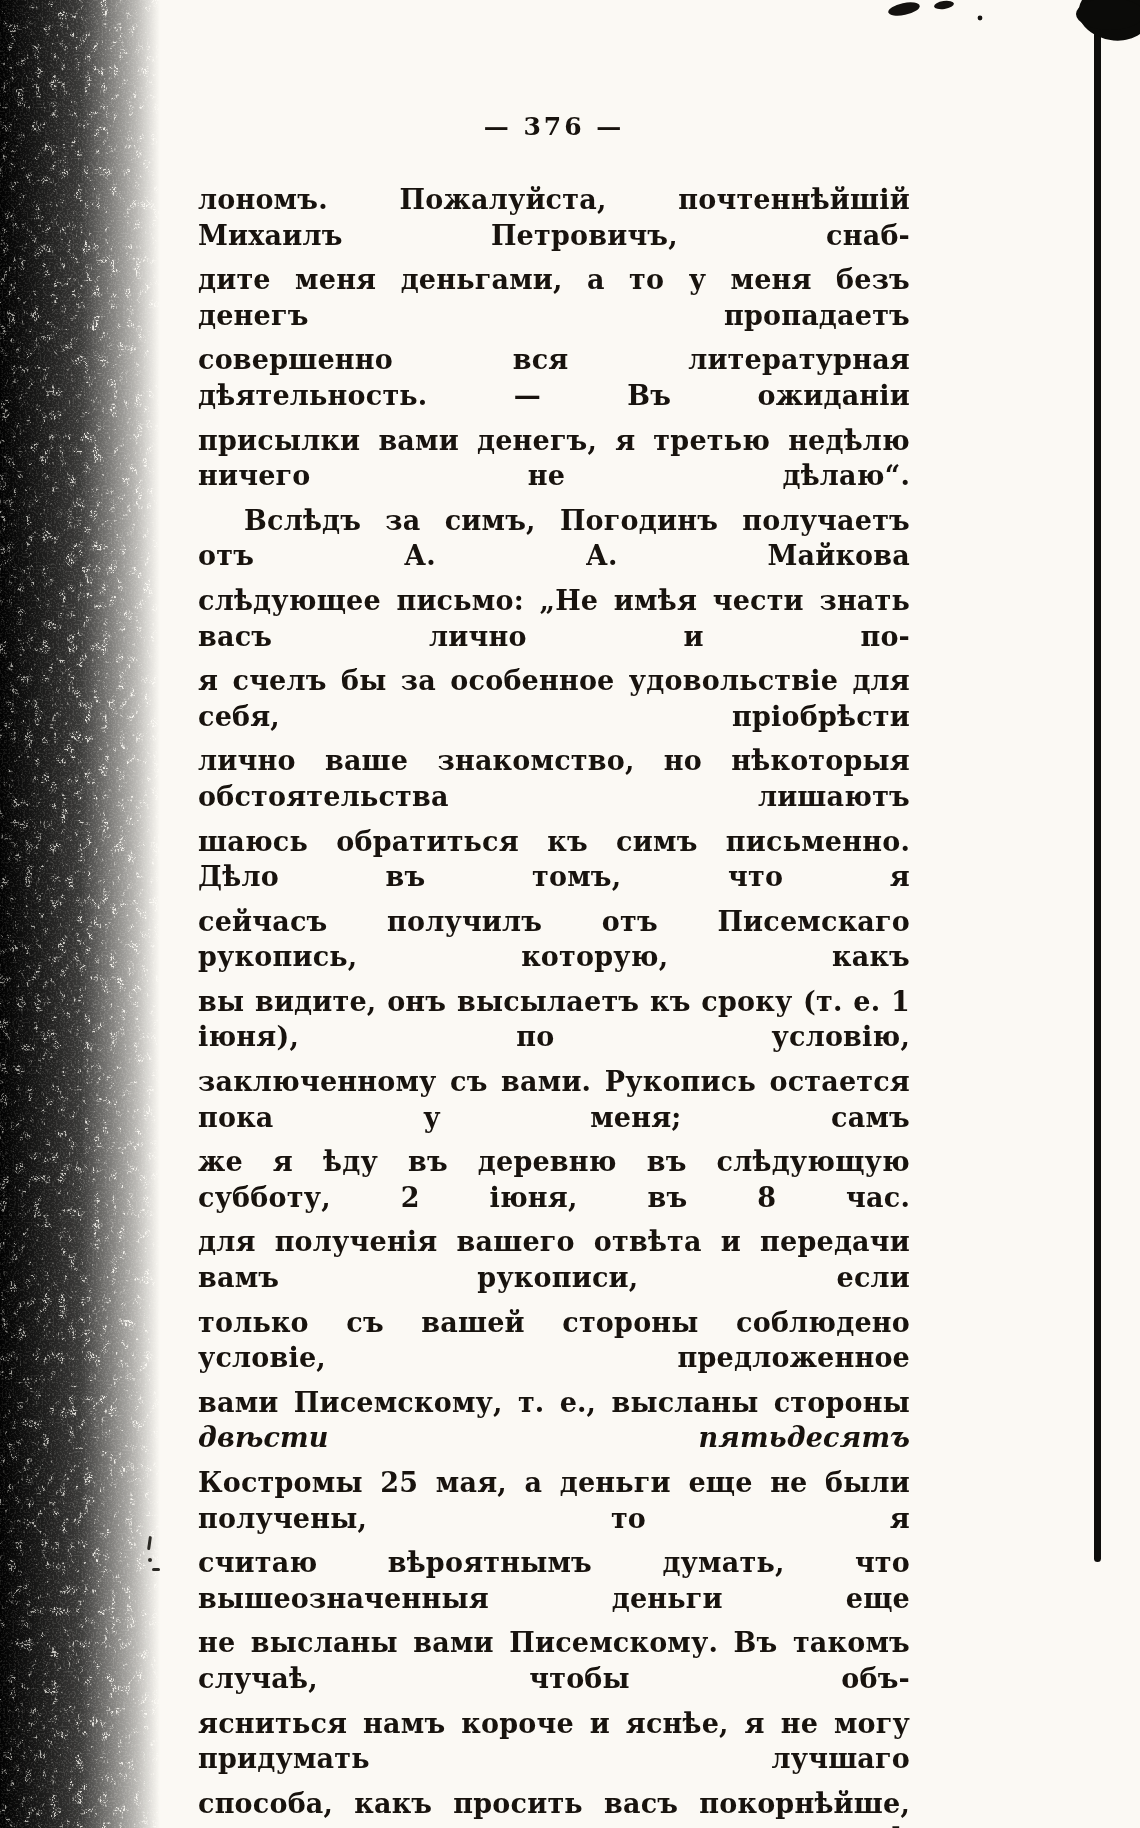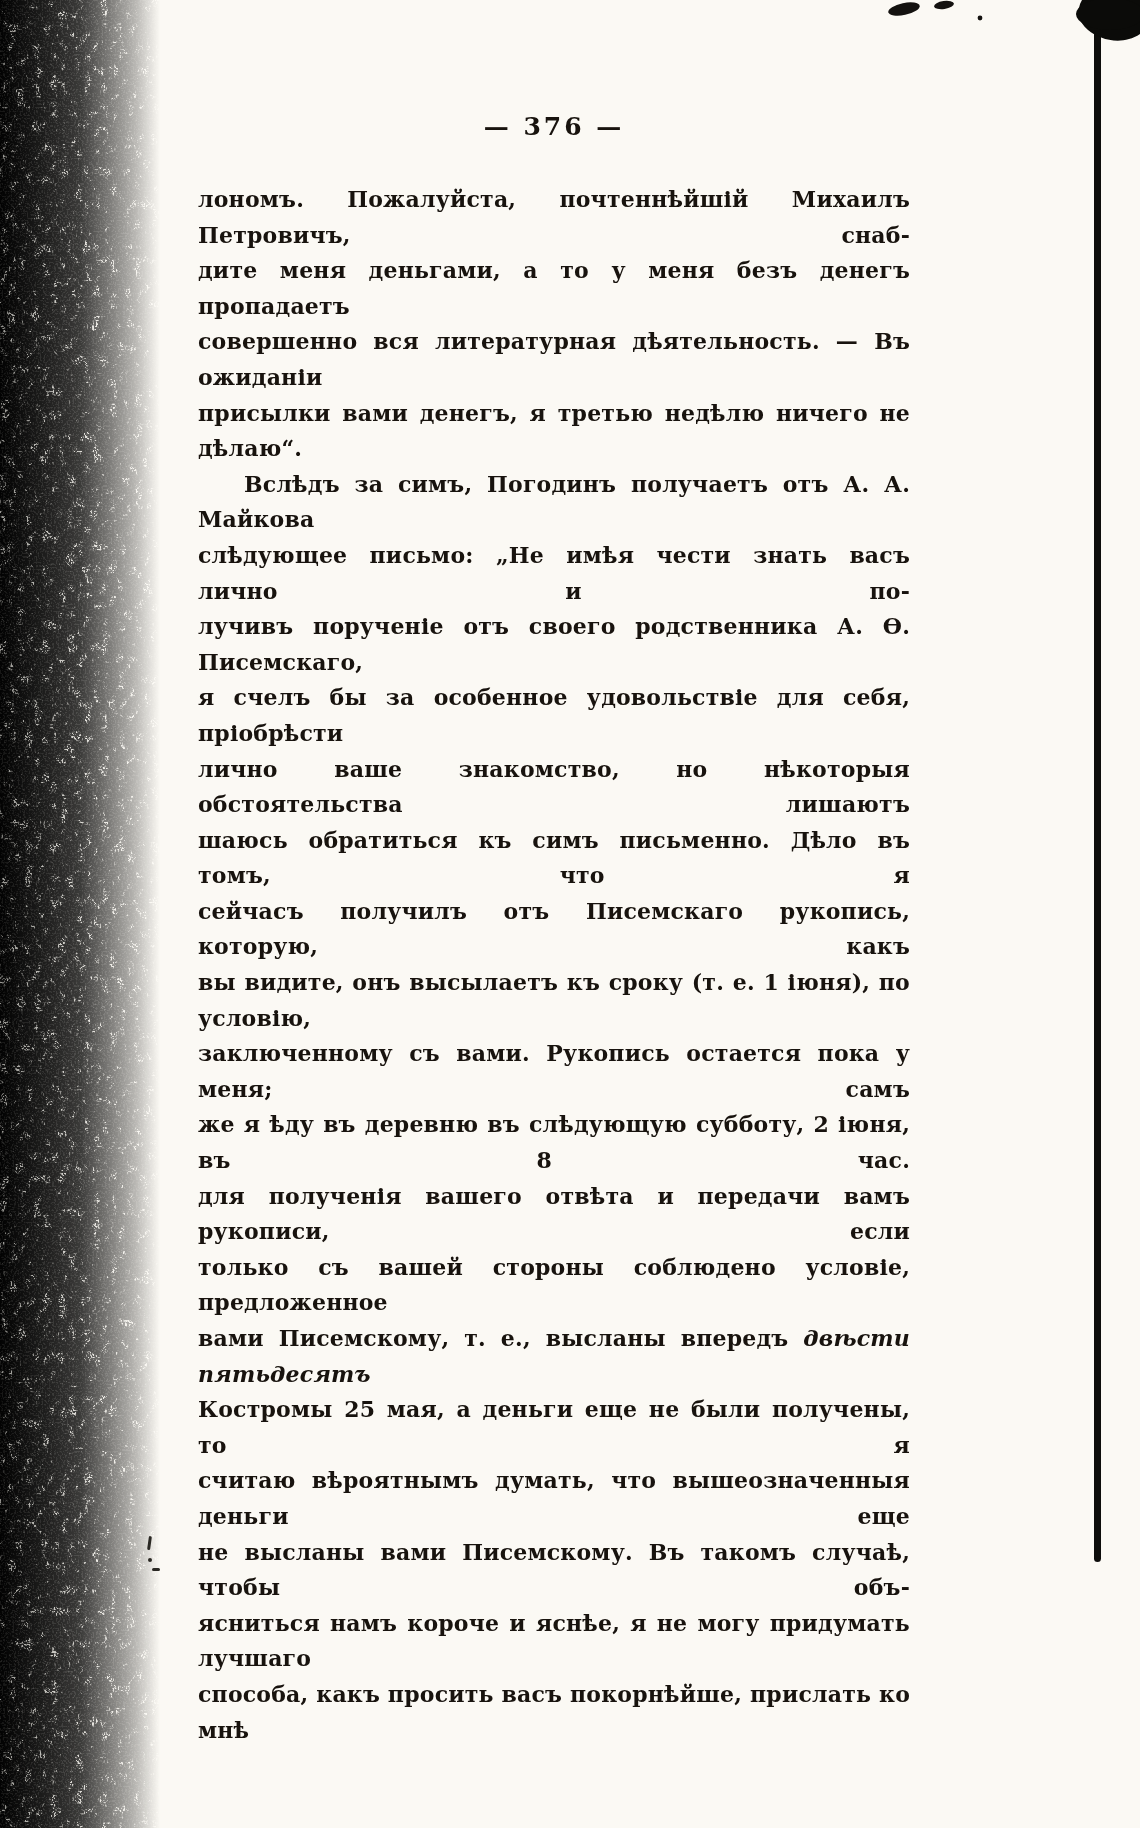--- a/index.html
+++ b/index.html
@@ -57,26 +57,27 @@
   }
   .page-number {
     text-align: center;
     font-size: 25px;
     font-weight: bold;
     letter-spacing: 3px;
     line-height: 34px;
     margin-bottom: 38px;
   }
   .text-block .line {
-    font-size: 22px;
+    font-size: 27px;
     font-weight: bold;
     line-height: 35.6px;
     text-align: justify;
     text-align-last: justify;
     letter-spacing: 0.2px;
+    margin-top: 9px;
   }
   .text-block .line.indent {
     text-indent: 46px;
   }
   .it { font-style: italic; }
 </style>
 </head>
 <body style="background: rgb(251, 249, 244);">
 
 <div class="page">
@@ -127,31 +128,30 @@
 
   <div class="content" style="color: rgb(24, 19, 14);">
     <div class="page-number">— 376 —</div>
     <div class="text-block">
         <div class="line"><span>лономъ. Пожалуйста, почтеннѣйшій Михаилъ Петровичъ, снаб-</span></div>
         <div class="line"><span>дите меня деньгами, а то у меня безъ денегъ пропадаетъ</span></div>
         <div class="line"><span>совершенно вся литературная дѣятельность. — Въ ожиданіи</span></div>
         <div class="line"><span>присылки вами денегъ, я третью недѣлю ничего не дѣлаю“.</span></div>
         <div class="line indent"><span>Вслѣдъ за симъ, Погодинъ получаетъ отъ А. А. Майкова</span></div>
         <div class="line"><span>слѣдующее письмо: „Не имѣя чести знать васъ лично и по-</span></div>
-        <div class="line"><span>лучивъ порученіе отъ своего родственника А. Ѳ. Писемскаго,</span></div>
         <div class="line"><span>я счелъ бы за особенное удовольствіе для себя, пріобрѣсти</span></div>
         <div class="line"><span>лично ваше знакомство, но нѣкоторыя обстоятельства лишаютъ</span></div>
         <div class="line"><span>шаюсь обратиться къ симъ письменно. Дѣло въ томъ, что я</span></div>
         <div class="line"><span>сейчасъ получилъ отъ Писемскаго рукопись, которую, какъ</span></div>
         <div class="line"><span>вы видите, онъ высылаетъ къ сроку (т. е. 1 іюня), по условію,</span></div>
         <div class="line"><span>заключенному съ вами. Рукопись остается пока у меня; самъ</span></div>
         <div class="line"><span>же я ѣду въ деревню въ слѣдующую субботу, 2 іюня, въ 8 час.</span></div>
         <div class="line"><span>для полученія вашего отвѣта и передачи вамъ рукописи, если</span></div>
         <div class="line"><span>только съ вашей стороны соблюдено условіе, предложенное</span></div>
-        <div class="line"><span>вами Писемскому, т. е., высланы впередъ </span><span class="it">двѣсти пятьдесятъ</span></div>
+        <div class="line"><span>вами Писемскому, т. е., высланы стороны </span><span class="it">двѣсти пятьдесятъ</span></div>
         <div class="line"><span>Костромы 25 мая, а деньги еще не были получены, то я</span></div>
         <div class="line"><span>считаю вѣроятнымъ думать, что вышеозначенныя деньги еще</span></div>
         <div class="line"><span>не высланы вами Писемскому. Въ такомъ случаѣ, чтобы объ-</span></div>
         <div class="line"><span>ясниться намъ короче и яснѣе, я не могу придумать лучшаго</span></div>
         <div class="line"><span>способа, какъ просить васъ покорнѣйше, прислать ко мнѣ</span></div>
       </div>
   </div>
 
 </div>
 

